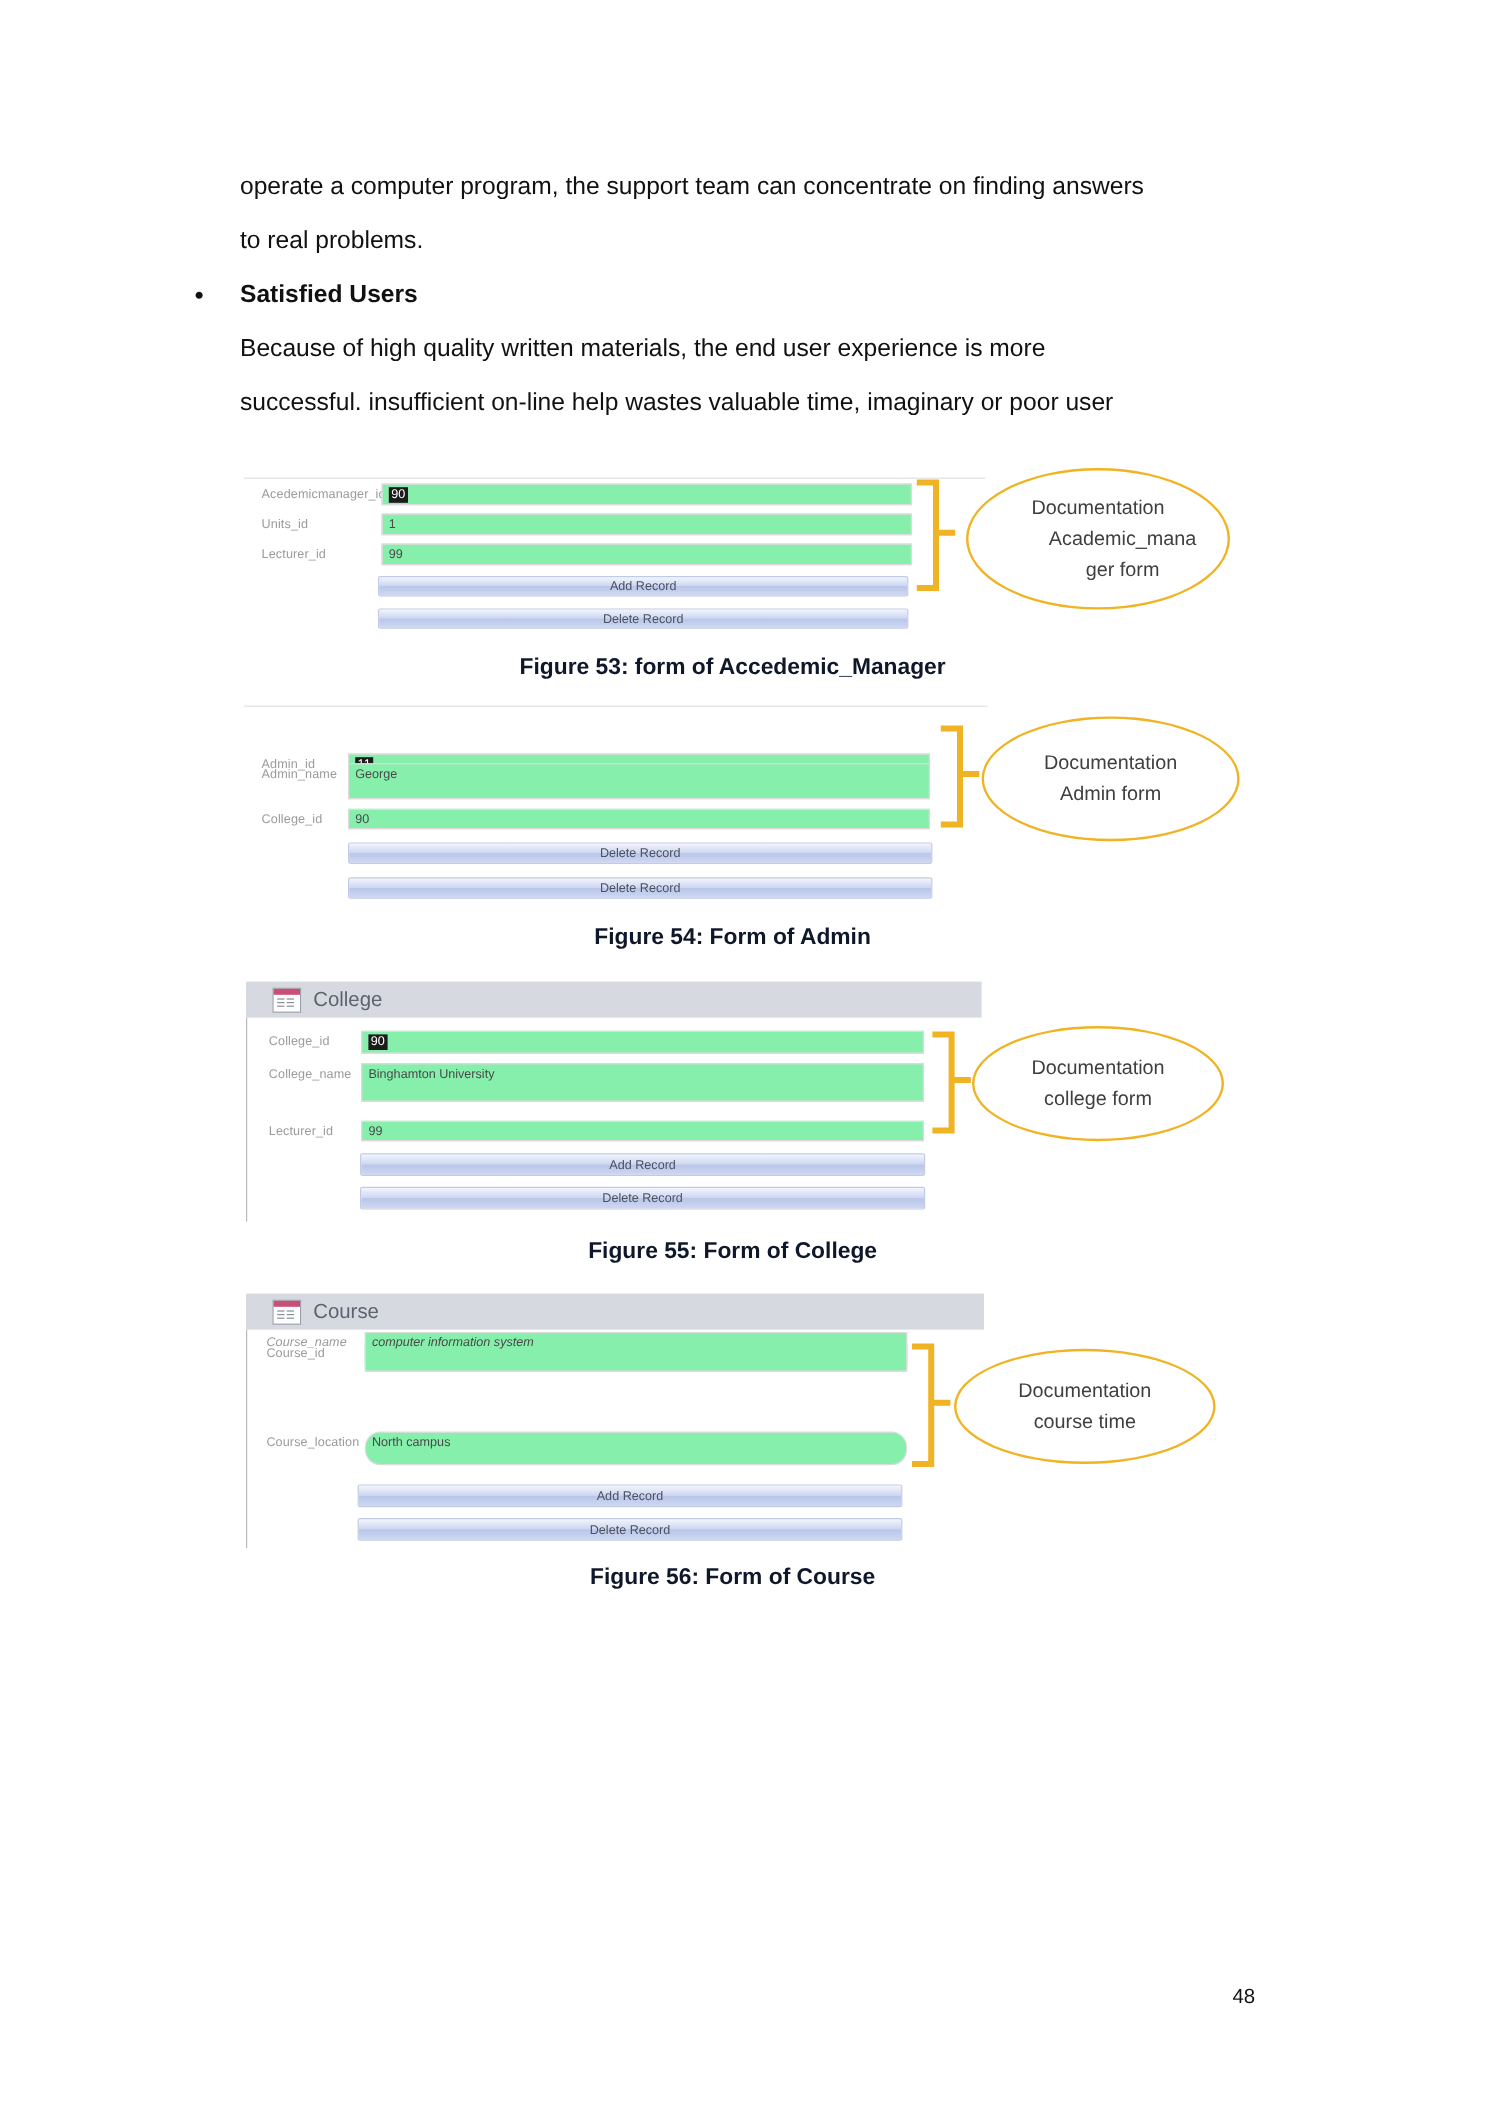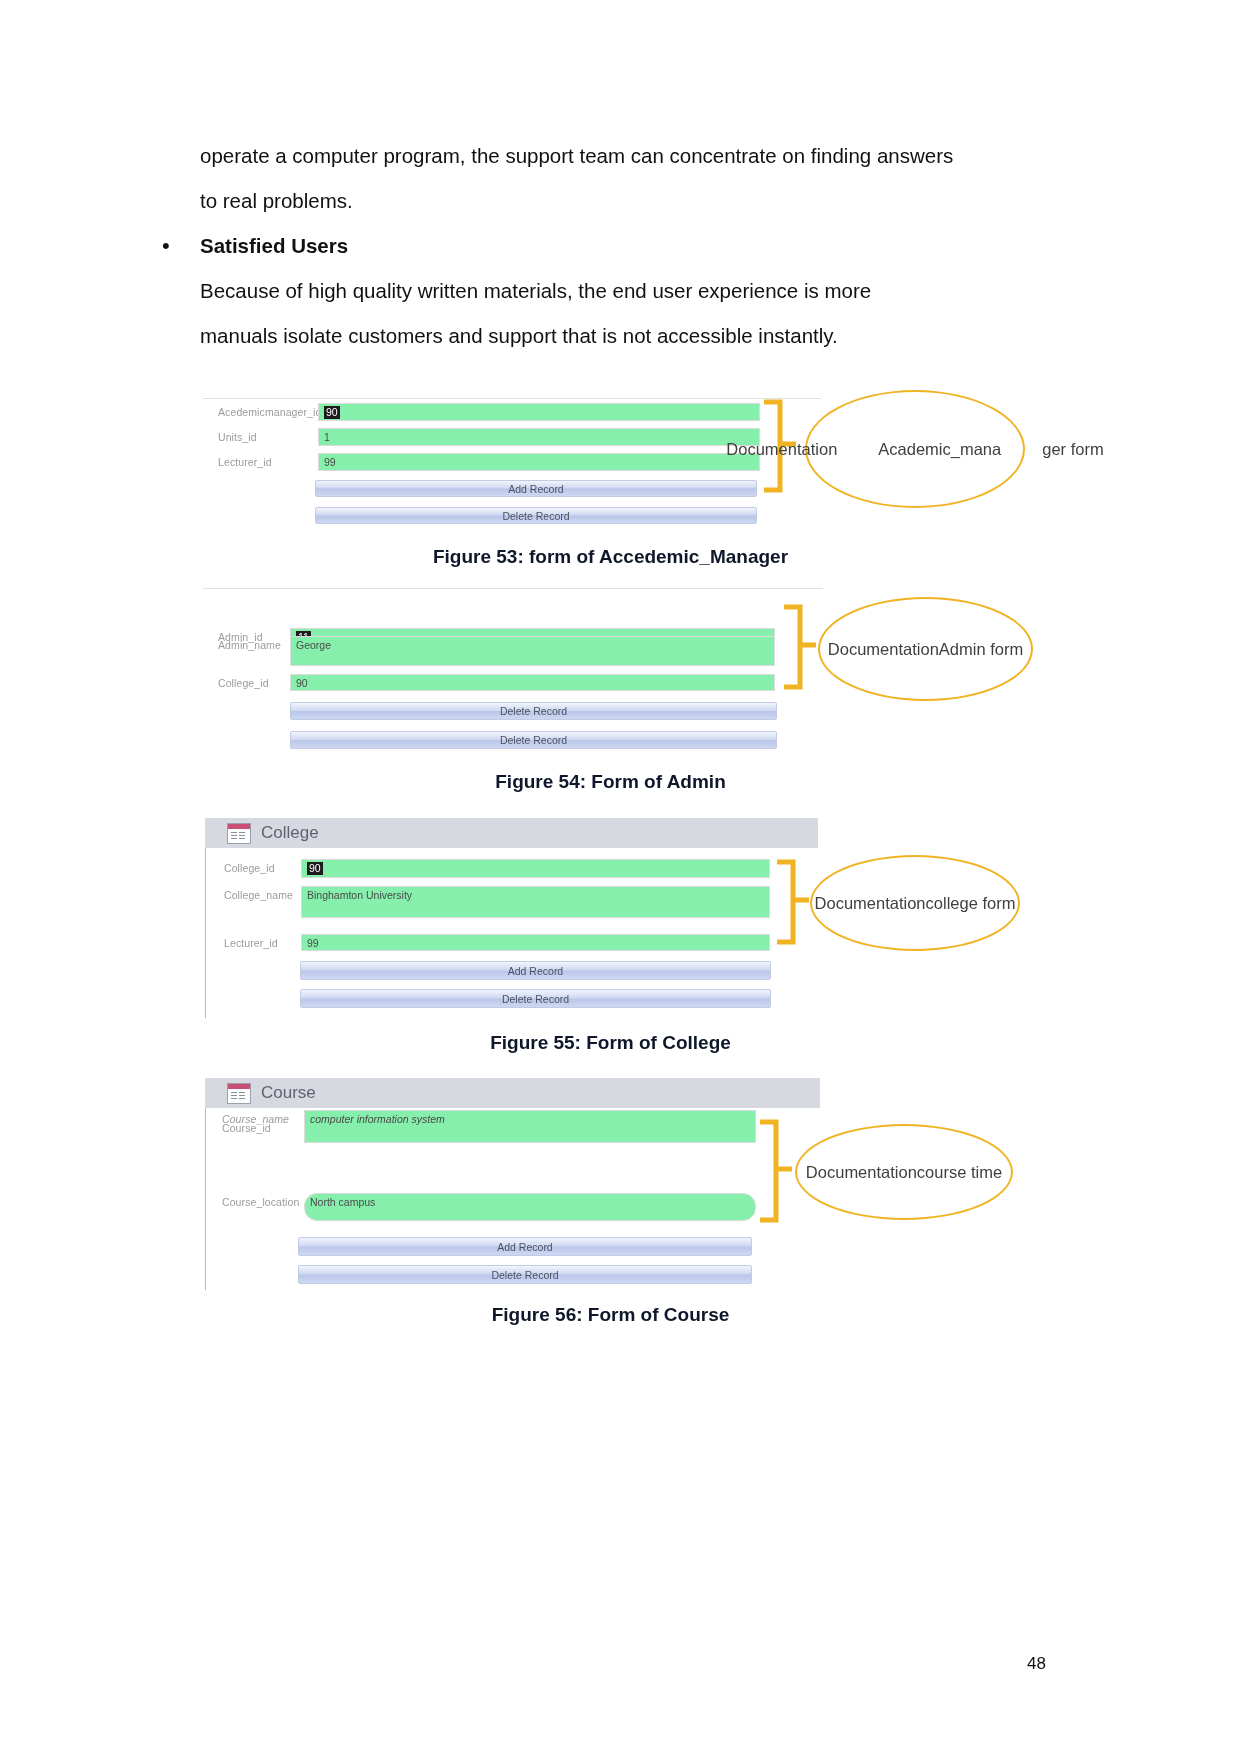--- a/index.html
+++ b/index.html
@@ -118,21 +118,21 @@
   }
 
   
   .annot{position:absolute;}
   .brace{position:absolute;}
   .oval{
     position:absolute;
     border:2px solid #f0b323;
     border-radius:50%;
     display:flex;
-    flex-direction:row;
+    flex-direction:column;
     align-items:center;
     justify-content:center;
     text-align:center;
     box-sizing:border-box;
   }
   .oval .oline{
     font-size:16.5px;
     color:#3f3f3f;
     line-height:26px;
     font-family:"Liberation Sans",sans-serif;
@@ -173,21 +173,21 @@
   <div class="textblock" style="top:133px;">
     <div class="para-line">operate a computer program, the support team can concentrate on finding answers</div>
     <div class="para-line">to real problems.</div>
 
     <div class="bullet-row">
       <span class="bullet-dot">•</span>
       <span class="bold-head">Satisfied Users</span>
     </div>
 
     <div class="para-line">Because of high quality written materials, the end user experience is more</div>
-    <div class="para-line">manuals isolate customers and support that is not accessible instantly.</div>
+    <div class="para-line">successful. insufficient on-line help wastes valuable time, imaginary or poor user</div>
   </div>
 
   <div class="figure">
     <div class="form-topline" style="left:203px;top:398px;width:618px;"></div>
 
     <div class="field-row" style="left:218px;top:403px;">
       <div class="field-label" style="width:100px;">Acedemicmanager_id</div>
       <div class="field-input" style="width:442px;height:18px;"><span class="sel-chip">90</span></div>
     </div>
 

